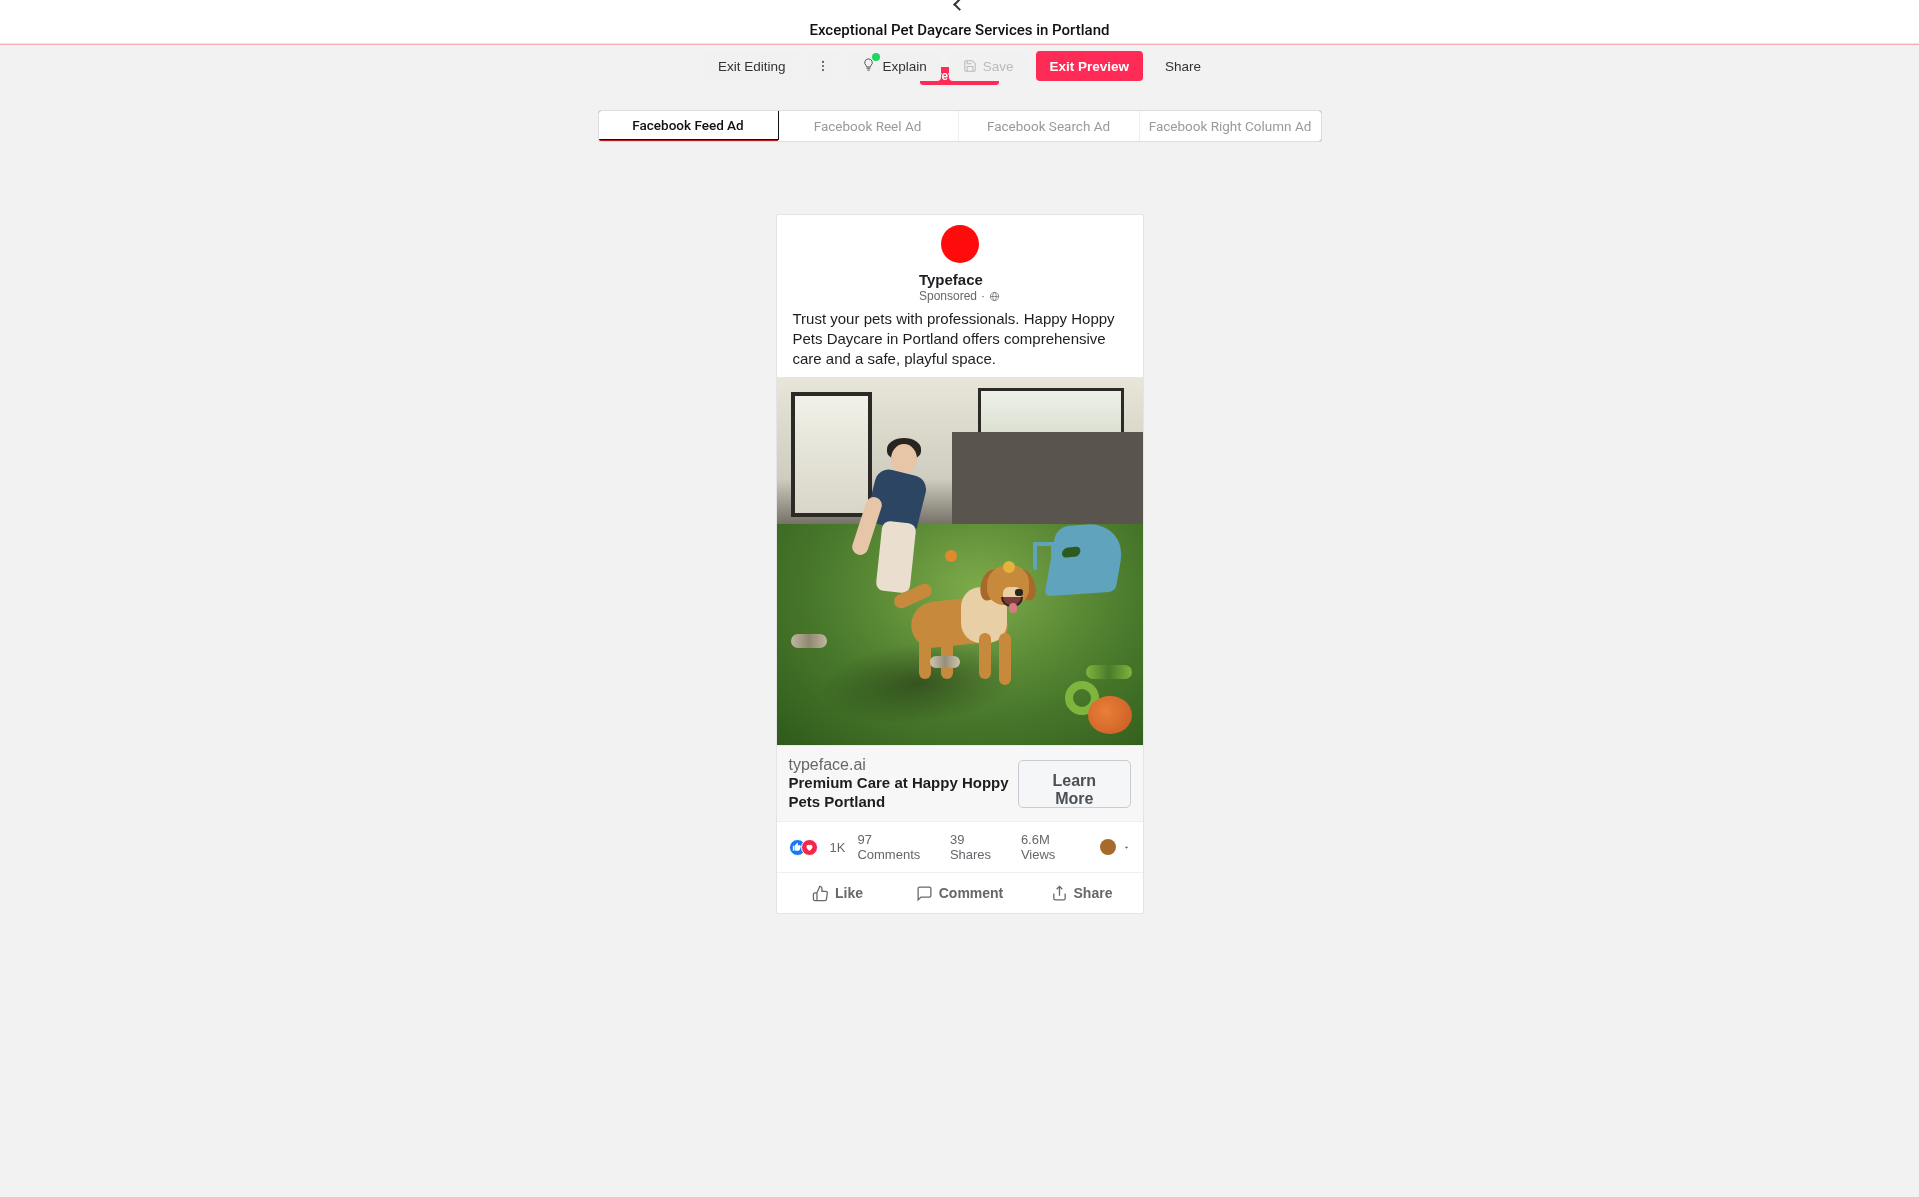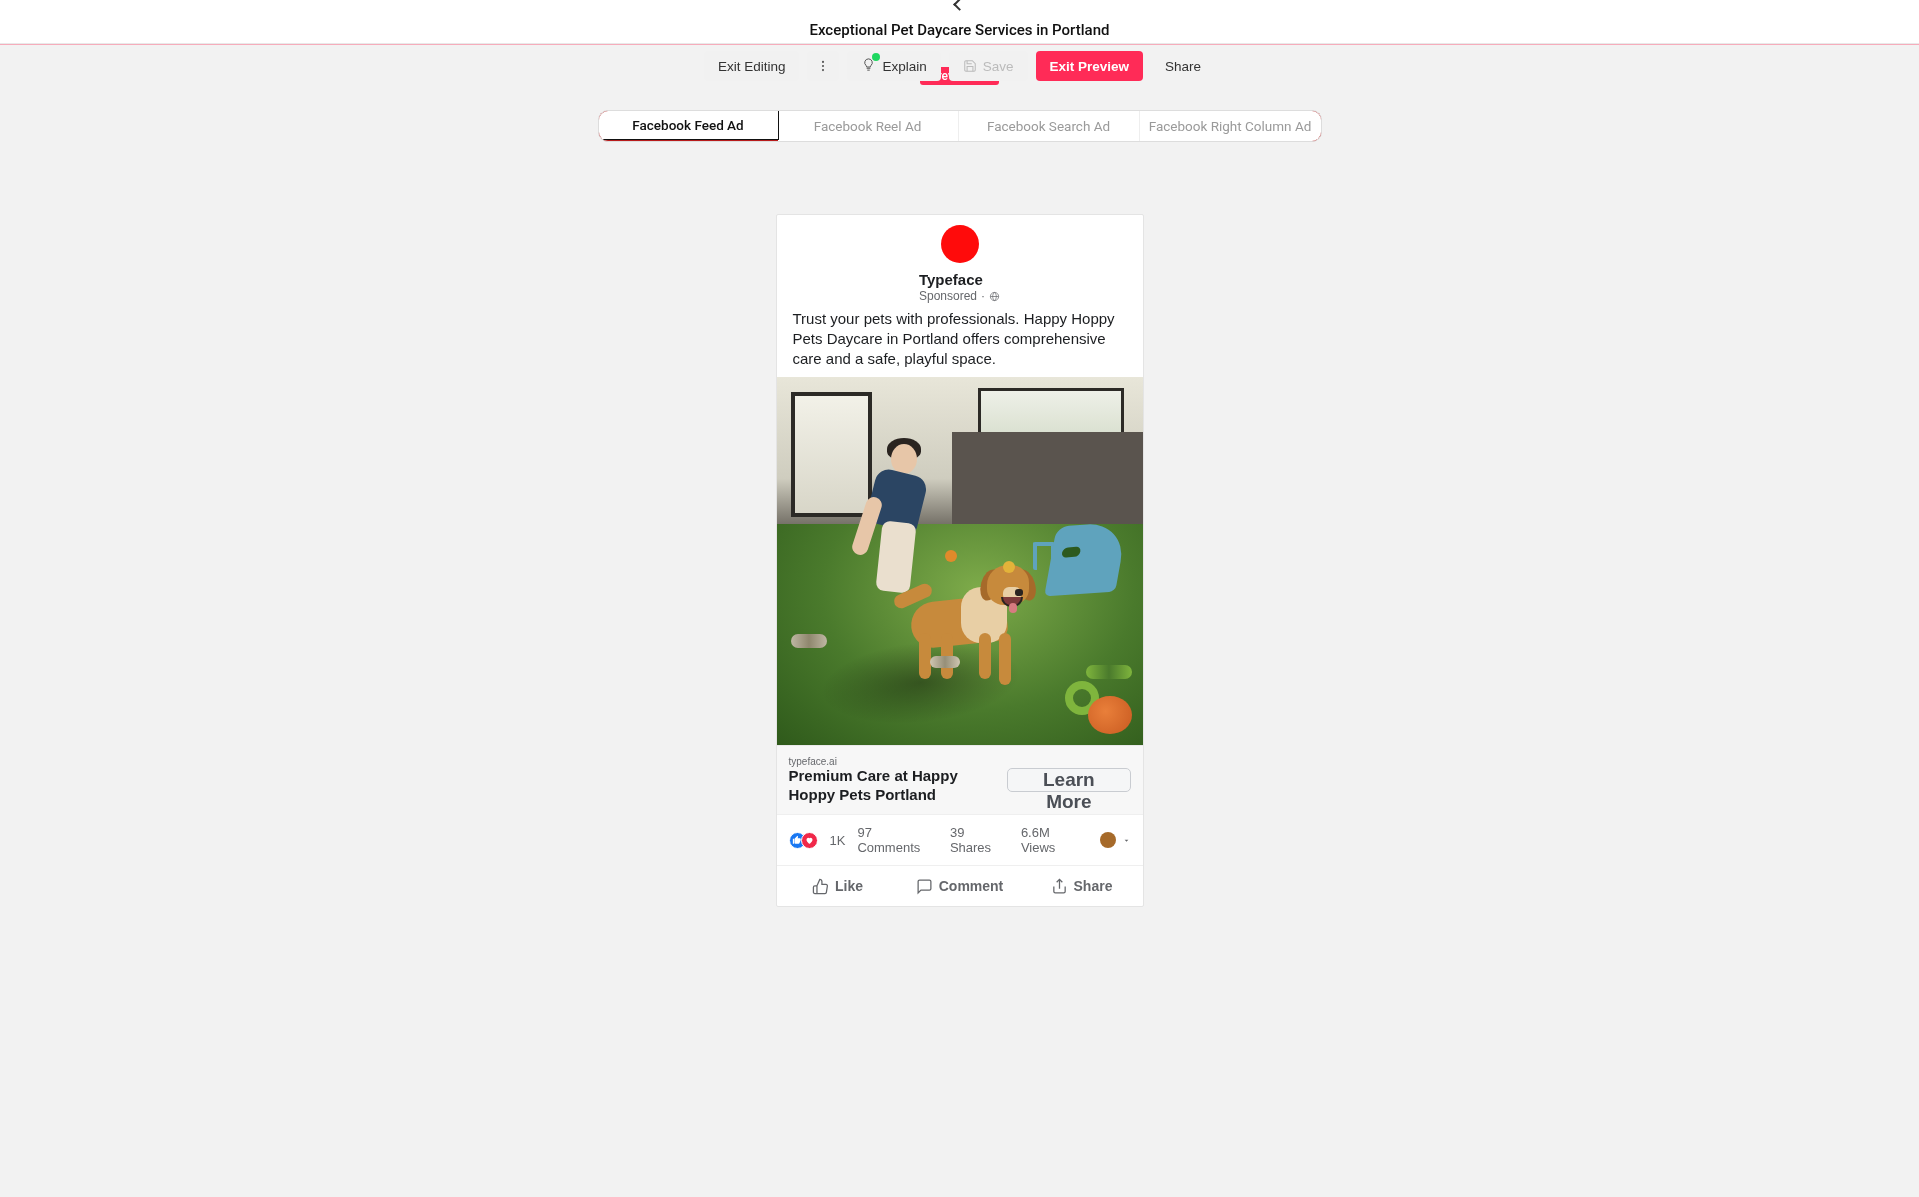--- a/index.html
+++ b/index.html
@@ -73,21 +73,21 @@
   align-items: center;
   gap: 5px;
 }
 
 
 .tabs-wrap { display: flex; justify-content: center; margin-top: 25px; }
 .tabs {
   display: flex;
   border: 1px solid #ddd;
   background: #b91c1c;
-  border-radius: 10px;
+  border-radius: 3px;
   overflow: hidden;
 }
 .tab {
   width: 181px;
   height: 30px;
   display: flex;
   align-items: center;
   justify-content: center;
   font-size: 13.5px;
   color: #9a9a9a;
@@ -204,26 +204,26 @@
 .fb-image .toy.ring{right:12%; bottom:8%; width:34px; height:34px; border-radius:50%;
   border:8px solid #7fb53d; background:transparent;}
 .fb-image .toy.snake{right:3%; bottom:18%; width:46px; height:14px; border-radius:8px;
   background:linear-gradient(90deg,#7fb53d,#4a7a2c,#7fb53d);}
 
 .fb-cta {
   background:#f7f7f7; border-top:1px solid #e9e9e9;
   display:flex; align-items:center; justify-content:space-between;
   padding:10px 12px;
 }
-.fb-cta-text .domain{ font-size:10px; color:#65676b; }
+.fb-cta-text .domain{ font-size:16px; color:#65676b; }
 .fb-cta-text .headline{ font-size:15px; font-weight:600; color:#1c1e21; line-height:1.25; max-width:240px;}
 .fb-cta .learn{
-  height:24px; padding:0 14px; border-radius:5px;
+  height:48px; padding:11px 14px; border-radius:5px;
   border:1px solid #c9ccd1; background:#f5f6f7; color:#4b4f56;
-  font-size:19px; font-weight:600; cursor:pointer;
+  font-size:16px; font-weight:600; cursor:pointer;
 }
 
 .fb-stats{ display:flex; align-items:center; gap:12px; padding:10px 12px; font-size:13px; color:#65676b; border-top:1px solid #efefef;}
 .fb-stats .reactions{ display:flex; align-items:center; gap:12px; color:#65676b;}
 .react-icons{ display:flex; }
 .react-icons span{
   width:17px; height:17px; border-radius:50%;
   display:inline-flex; align-items:center; justify-content:center;
   font-size:10px; color:#fff; border:1.5px solid #fff;
 }

